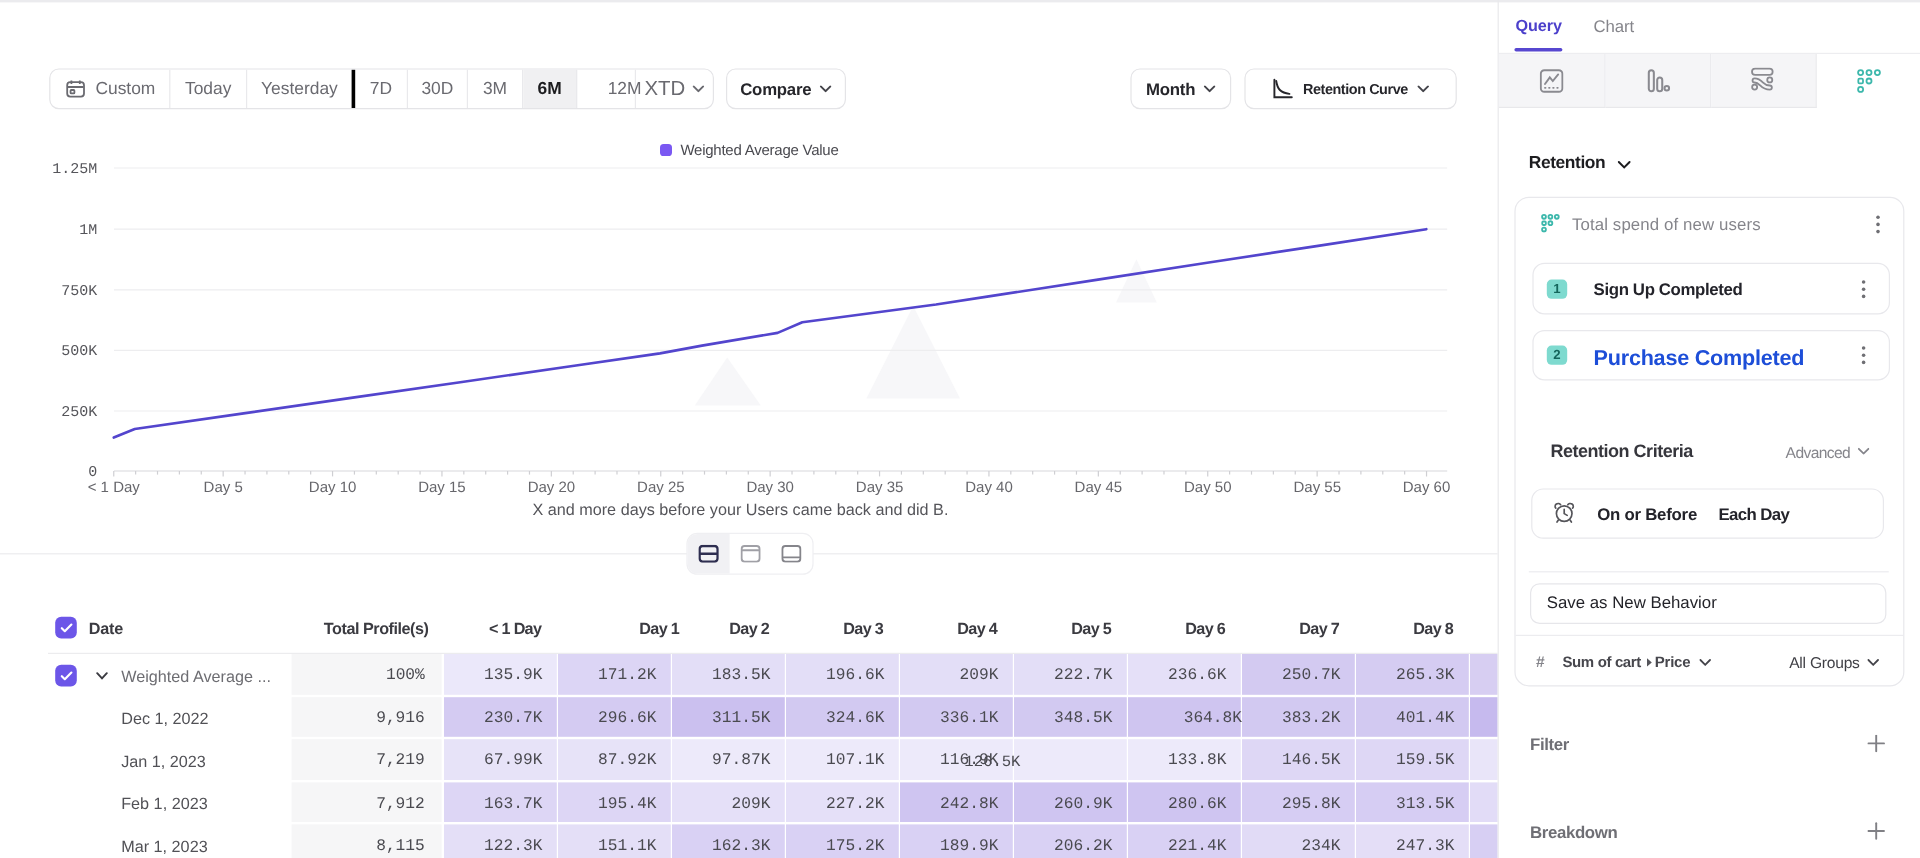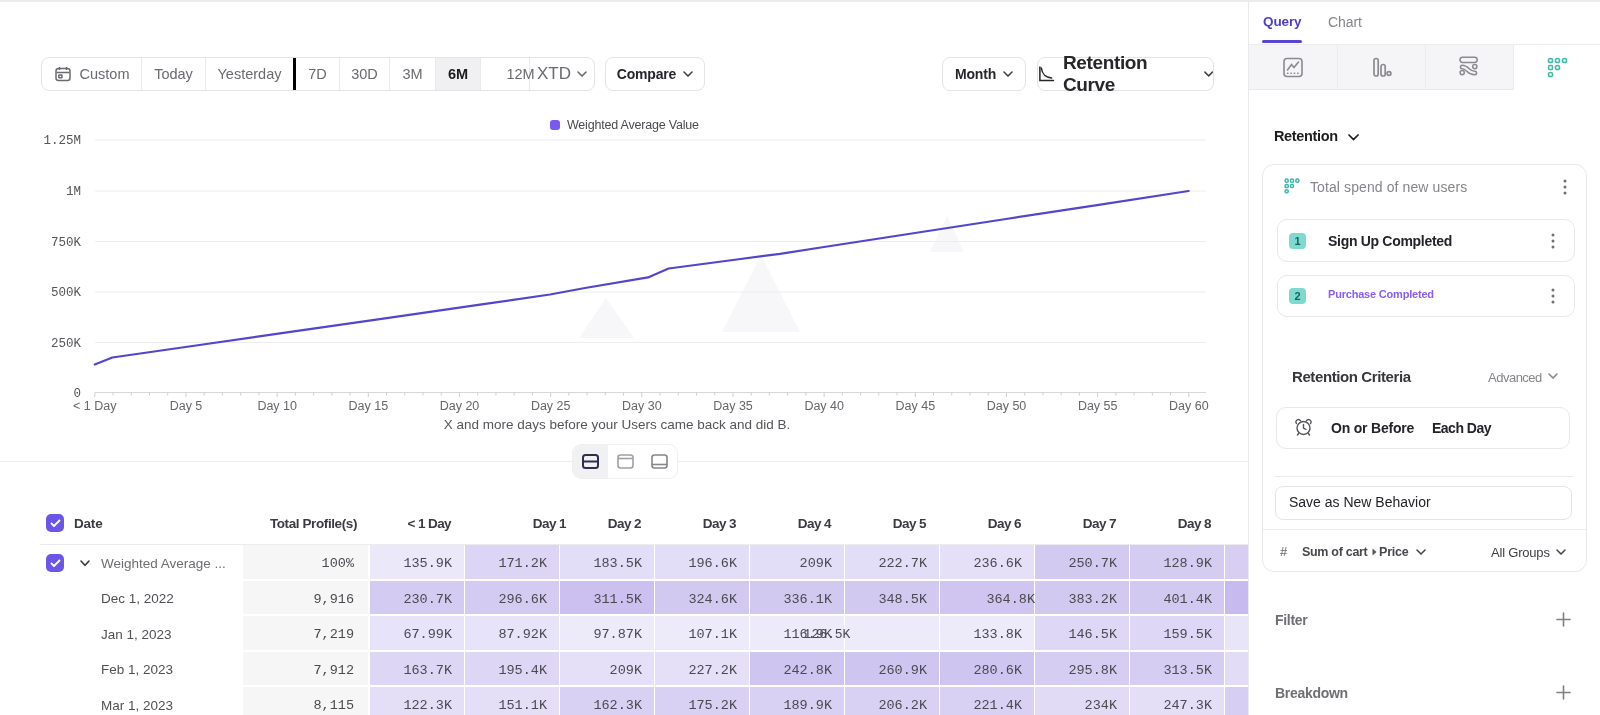--- a/index.html
+++ b/index.html
@@ -50,21 +50,21 @@
   <svg width="10" height="6" viewBox="0 0 10 6" fill="none" stroke="#44444a" stroke-width="1.6" stroke-linecap="round">
       <polyline points="1,1 5,5 9,1"></polyline>
     </svg>
 </div>
 
 <div class="abs btn" style="left:1037px;top:57px;width:177px;height:34px;gap:8px;">
   <svg width="18" height="18" viewBox="0 0 18 18" fill="none" stroke="#26262b" stroke-width="1.6" stroke-linecap="round">
       <polyline points="2,1.5 2,16 16.5,16"></polyline>
       <path d="M 3.5,2.5 C 4.5,9 7,12.5 14.5,13.2"></path>
     </svg>
-  <span style="font-size:19px;font-weight:700;letter-spacing:-0.35px;color:#26262b;">Retention Curve</span>
+  <span style="font-size:12px;font-weight:700;letter-spacing:-0.35px;color:#26262b;">Retention Curve</span>
   <svg width="10" height="6" viewBox="0 0 10 6" fill="none" stroke="#44444a" stroke-width="1.6" stroke-linecap="round">
       <polyline points="1,1 5,5 9,1"></polyline>
     </svg>
 </div>
 
 <div class="abs" style="left:550px;top:120px;width:10px;height:10px;border-radius:3px;background:#7a58f2;"></div>
 <div class="abs" style="left:567px;top:118px;font-size:12.5px;letter-spacing:-0.2px;color:#4a4a50;">Weighted Average Value</div>
 
 <svg class="abs" style="left:0;top:100px;" width="1248" height="360" viewBox="0 0 1248 360">
 
@@ -242,21 +242,21 @@
     <div class="abs mono" style="left:537px;top:556px;width:200px;text-align:right;font-size:13.5px;color:#4a4a50;">196.6K</div>
     <div class="abs" style="left:750px;top:545px;width:93.5px;height:33.5px;background:#e3def7;"></div>
     <div class="abs mono" style="left:632px;top:556px;width:200px;text-align:right;font-size:13.5px;color:#4a4a50;">209K</div>
     <div class="abs" style="left:845px;top:545px;width:93.5px;height:33.5px;background:#e3def7;"></div>
     <div class="abs mono" style="left:727px;top:556px;width:200px;text-align:right;font-size:13.5px;color:#4a4a50;">222.7K</div>
     <div class="abs" style="left:940px;top:545px;width:93.5px;height:33.5px;background:#e5e0f8;"></div>
     <div class="abs mono" style="left:822px;top:556px;width:200px;text-align:right;font-size:13.5px;color:#4a4a50;">236.6K</div>
     <div class="abs" style="left:1035px;top:545px;width:93.5px;height:33.5px;background:#d3caf1;"></div>
     <div class="abs mono" style="left:917px;top:556px;width:200px;text-align:right;font-size:13.5px;color:#4a4a50;">250.7K</div>
     <div class="abs" style="left:1130px;top:545px;width:93.5px;height:33.5px;background:#d5ccf2;"></div>
-    <div class="abs mono" style="left:1012px;top:556px;width:200px;text-align:right;font-size:13.5px;color:#4a4a50;">128.9K</div>
+    <div class="abs mono" style="left:1012px;top:556px;width:200px;text-align:right;font-size:13.5px;color:#4a4a50;">265.3K</div>
     <div class="abs" style="left:1225px;top:545px;width:23px;height:33.5px;background:#d7cef2;"></div>
     <div class="abs" style="left:243px;top:580.5px;width:125px;height:33.5px;background:#f6f6f7;"></div>
     <div class="abs mono" style="left:154px;top:591.5px;width:200px;text-align:right;font-size:13.5px;color:#4a4a50;">9,916</div>
     <div class="abs" style="left:370px;top:580.5px;width:93.5px;height:33.5px;background:#d4cbf2;"></div>
     <div class="abs mono" style="left:252px;top:591.5px;width:200px;text-align:right;font-size:13.5px;color:#4a4a50;">230.7K</div>
     <div class="abs" style="left:465px;top:580.5px;width:93.5px;height:33.5px;background:#d4cbf2;"></div>
     <div class="abs mono" style="left:347px;top:591.5px;width:200px;text-align:right;font-size:13.5px;color:#4a4a50;">296.6K</div>
     <div class="abs" style="left:560px;top:580.5px;width:93.5px;height:33.5px;background:#cbc0ef;"></div>
     <div class="abs mono" style="left:442px;top:591.5px;width:200px;text-align:right;font-size:13.5px;color:#4a4a50;">311.5K</div>
     <div class="abs" style="left:655px;top:580.5px;width:93.5px;height:33.5px;background:#d2c9f1;"></div>
@@ -402,21 +402,21 @@
 <div class="abs" style="left:1289px;top:233px;width:17px;height:16px;border-radius:4px;background:#7edacf;display:flex;align-items:center;justify-content:center;font-size:11px;font-weight:700;color:#14665c;">1</div>
 <div class="abs" style="left:1328px;top:233px;font-size:14px;font-weight:700;letter-spacing:-0.3px;color:#23232a;">Sign Up Completed</div>
 <svg class="abs" style="left:1551px;top:233px;" width="4" height="16" viewBox="0 0 4 16" fill="#6f6f74">
     <circle cx="2" cy="2" r="1.5"></circle>
     <circle cx="2" cy="8" r="1.5"></circle>
     <circle cx="2" cy="14" r="1.5"></circle>
   </svg>
 
 <div class="abs" style="left:1277px;top:275px;width:298px;height:42px;border:1px solid #e8e8ec;border-radius:10px;background:#fff;"></div>
 <div class="abs" style="left:1289px;top:288px;width:17px;height:16px;border-radius:4px;background:#7edacf;display:flex;align-items:center;justify-content:center;font-size:11px;font-weight:700;color:#14665c;">2</div>
-<div class="abs" style="left:1328px;top:288px;font-size:11px;font-weight:700;letter-spacing:-0.2px;color:#8b5cf6;">Purchase Completed</div>
+<div class="abs" style="left:1328px;top:288px;font-size:18px;font-weight:700;letter-spacing:-0.2px;color:#1d4ed8;">Purchase Completed</div>
 <svg class="abs" style="left:1551px;top:288px;" width="4" height="16" viewBox="0 0 4 16" fill="#6f6f74">
     <circle cx="2" cy="2" r="1.5"></circle>
     <circle cx="2" cy="8" r="1.5"></circle>
     <circle cx="2" cy="14" r="1.5"></circle>
   </svg>
 
 <div class="abs" style="left:1292px;top:368px;font-size:15px;font-weight:700;letter-spacing:-0.4px;color:#36363c;">Retention Criteria</div>
 <div class="abs" style="left:1488px;top:370px;font-size:13px;letter-spacing:-0.5px;color:#85858b;">Advanced</div>
 <svg class="abs" style="left:1548px;top:373px;" width="10" height="6" viewBox="0 0 10 6" fill="none" stroke="#85858b" stroke-width="1.5" stroke-linecap="round">
     <polyline points="1,1 5,5 9,1"></polyline>

